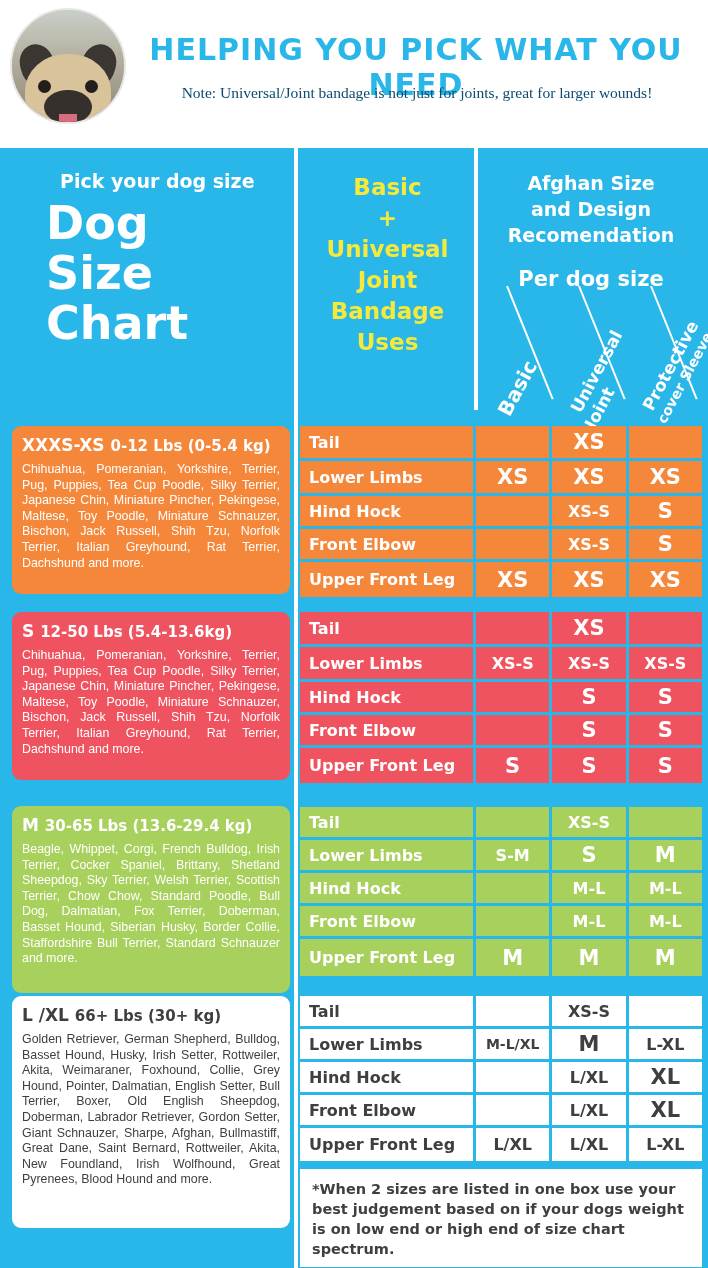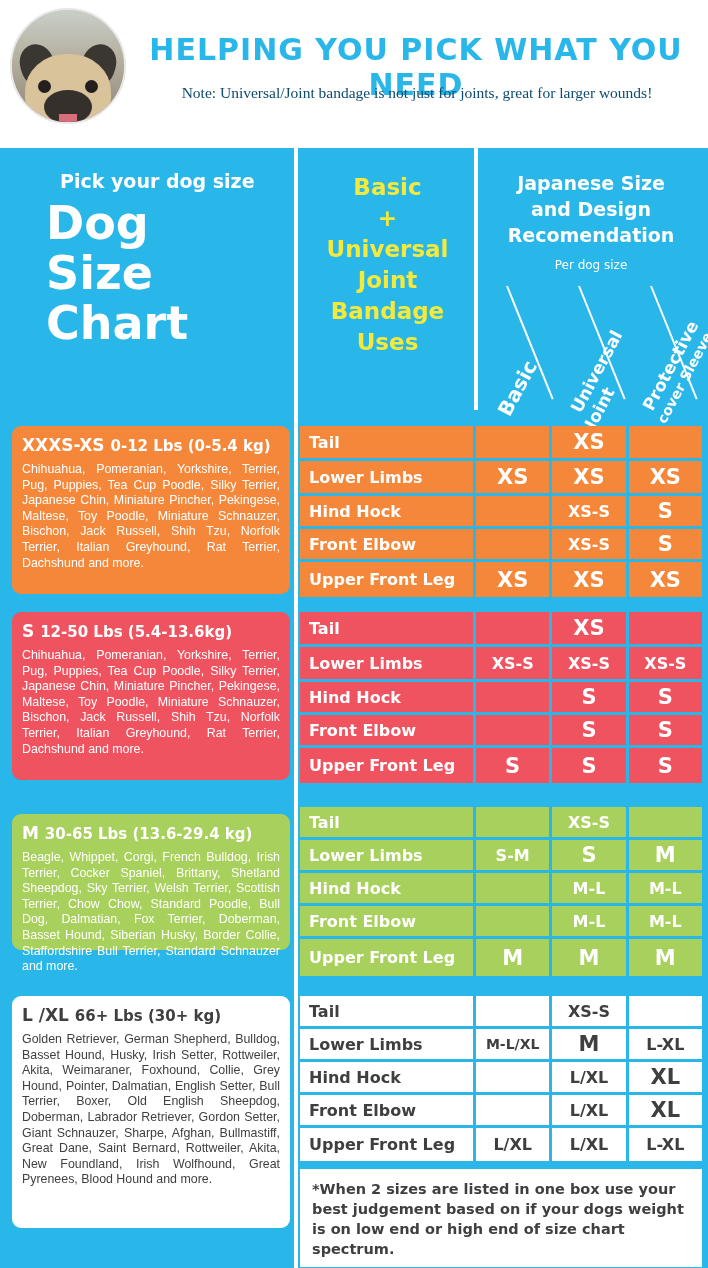--- a/index.html
+++ b/index.html
@@ -175,23 +175,23 @@
     top: 22px;
     width: 222px;
     text-align: center;
     color: #ffffff;
     font-family: "DejaVu Sans", sans-serif;
     font-weight: bold;
     font-size: 19px;
     line-height: 26px;
   }
   .head-right .per {
-    font-size: 12px;
-    font-weight: normal;
-    margin-top: 4px;
+    font-size: 21px;
+    font-weight: bold;
+    margin-top: 18px;
   }
 
   .col-labels {
     position: absolute;
     left: 480px;
     top: 138px;
     width: 222px;
     height: 120px;
   }
   .col-labels .sep {
@@ -368,21 +368,21 @@
       <div class="head-mid">
         <div>Basic</div>
         <div>+</div>
         <div>Universal</div>
         <div>Joint</div>
         <div>Bandage</div>
         <div>Uses</div>
       </div>
 
       <div class="head-right">
-        <div>Japanese Size</div>
+        <div>Afghan Size</div>
         <div>and Design</div>
         <div>Recomendation</div>
         <div class="per">Per dog size</div>
       </div>
 
       <div class="col-labels">
         <div class="sep s1"></div>
         <div class="sep s2"></div>
         <div class="sep s3"></div>
         <div class="rot basic">Basic</div>
@@ -471,21 +471,21 @@
         <div class="row c-red" style="height:35px;">
           <div class="use">Upper Front Leg</div>
           <div class="cell">S</div>
           <div class="cell">S</div>
           <div class="cell">S</div>
         </div>
       </div>
     </div>
 
     <div class="section" style="top:634px;">
-      <div class="sect-card c-green" style="top:32px; height:136px;">
+      <div class="sect-card c-green" style="top:24px; height:187px;">
         <div class="hdr">
           <span>M</span>
           <span class="wt">30-65 Lbs (13.6-29.4 kg)</span>
         </div>
         <div class="breeds">Beagle, Whippet, Corgi, French Bulldog, Irish Terrier, Cocker Spaniel, Brittany, Shetland Sheepdog, Sky Terrier, Welsh Terrier, Scottish Terrier, Chow Chow, Standard Poodle, Bull Dog, Dalmatian, Fox Terrier, Doberman, Basset Hound, Siberian Husky, Border Collie, Staffordshire Bull Terrier, Standard Schnauzer and more.</div>
       </div>
       <div class="rows" style="top:25px;">
         <div class="row c-green" style="height:33px;">
           <div class="use">Tail</div>
           <div class="cell"></div>

